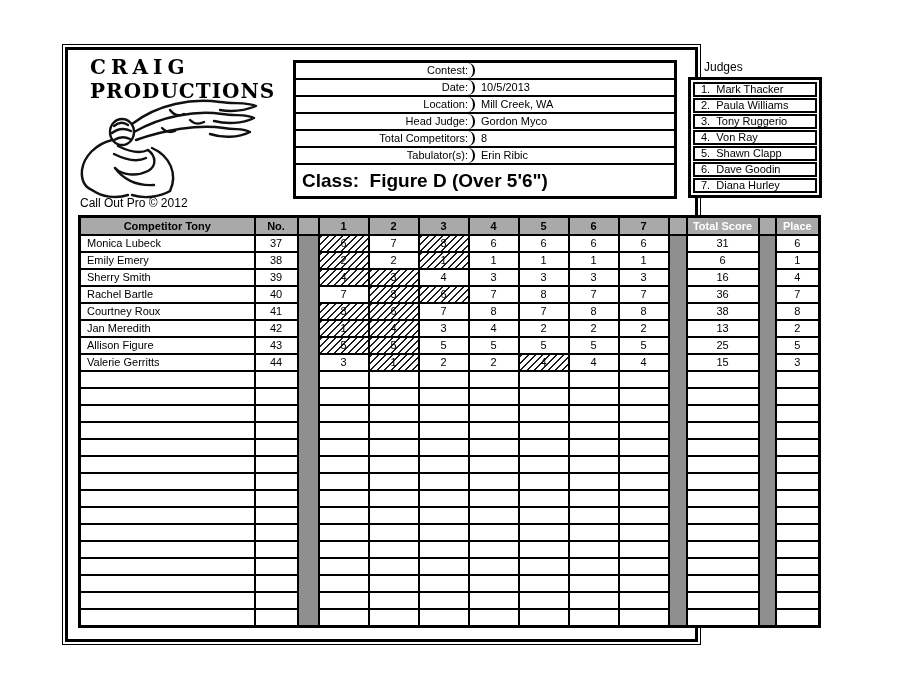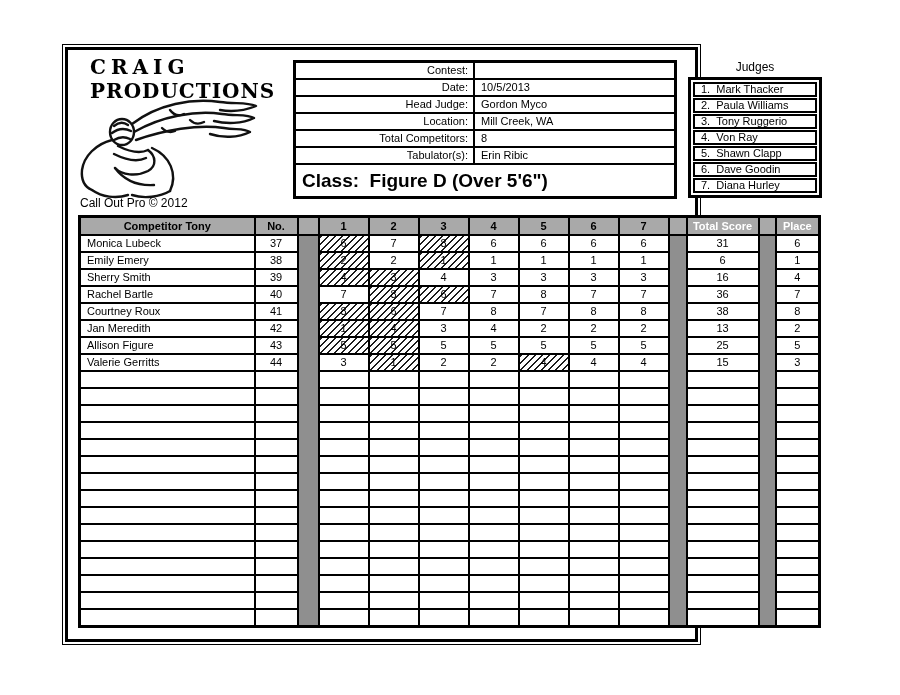--- a/index.html
+++ b/index.html
@@ -25,28 +25,28 @@
     font-weight:bold; font-size:20px; letter-spacing:1px; }
   .figure{ position:absolute; left:2px; top:38px; }
   .tagline{ position:absolute; left:12px; top:146px; font-size:12px; }
 
   
   .info-panel{ position:absolute; left:225px; top:10px; width:378px;
     border:3px solid #000; background:#fff; }
   .info-row{ display:flex; height:15px; line-height:15px; border-bottom:2px solid #000;
     font-size:11px; }
   .info-label{ width:172px; text-align:right; padding-right:5px;
-    border-right:2px solid #000; }
+    border-right:2px solid #000;border-radius:7px; }
   .info-value{ flex:1; padding-left:6px; }
   .class-banner{ height:31px; line-height:31px; font-weight:bold; font-size:19px;
     padding-left:6px; white-space:pre; }
 
   
-  .judges-title{ position:absolute; left:620px; top:10px; width:134px;
-    text-align:center; font-size:12px; }
+  .judges-title{ position:absolute; left:636px; top:10px; width:134px;
+    text-align:left; font-size:12px; }
   .judges-box{ position:absolute; left:620px; top:27px; width:134px;
     border:3px solid #000; padding:2px; box-sizing:border-box;
     display:flex; flex-direction:column; gap:1px; background:#fff; }
   .judge-row{ border:2px solid #000; height:11px; line-height:11px; font-size:11px;
     padding-left:6px; white-space:pre; background:#fff; }
 
   
   table.scores{ position:absolute; left:10px; top:165px; width:740px;
     border-collapse:collapse; table-layout:fixed; border:3px solid #000; background:#fff; }
   .scores th,.scores td{ border:2px solid #000; font-size:11px; height:15px;
@@ -96,26 +96,26 @@
     <div class="info-panel">
       <div id="info-rows">
           <div class="info-row">
             <span class="info-label">Contest:</span>
           </div>
           <div class="info-row">
             <span class="info-label">Date:</span>
             <span class="info-value">10/5/2013</span>
           </div>
           <div class="info-row">
+            <span class="info-label">Location:</span>
+            <span class="info-value">Mill Creek, WA</span>
+          </div>
+          <div class="info-row">
             <span class="info-label">Head Judge:</span>
             <span class="info-value">Gordon Myco</span>
-          </div>
-          <div class="info-row">
-            <span class="info-label">Location:</span>
-            <span class="info-value">Mill Creek, WA</span>
           </div>
           <div class="info-row">
             <span class="info-label">Total Competitors:</span>
             <span class="info-value">8</span>
           </div>
           <div class="info-row">
             <span class="info-label">Tabulator(s):</span>
             <span class="info-value">Erin Ribic</span>
           </div>
         </div>

